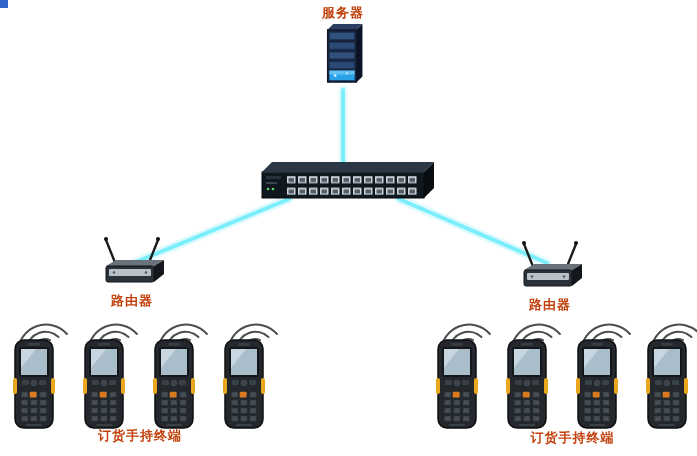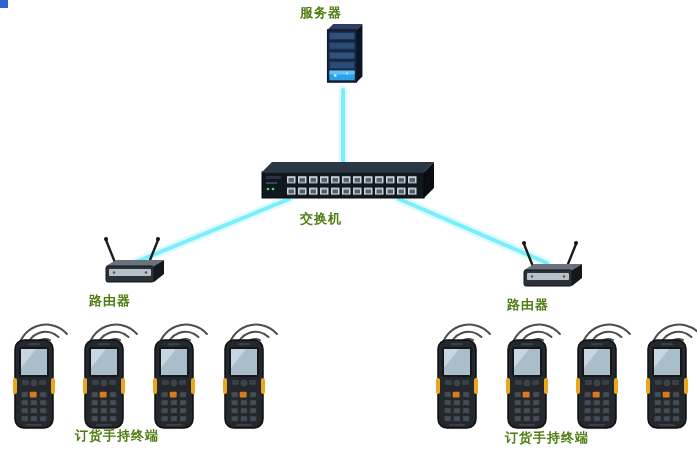--- a/index.html
+++ b/index.html
@@ -7,22 +7,22 @@
     position:relative;
     width:697px;height:456px;
     background:#ffffff;
     overflow:hidden;
     font-family:"DejaVu Sans","Liberation Sans",sans-serif;
   }
   #links{position:absolute;left:0;top:0;z-index:1;}
   .node-icon{position:absolute;z-index:2;}
   .label{
     position:absolute;z-index:3;
-    font-size:13px;color:#4d7c0f;font-weight:600;
-    text-align:left;letter-spacing:1px;
+    font-size:13px;color:#c2410c;font-weight:600;
+    text-align:center;letter-spacing:1px;
     white-space:nowrap;
   }
   .arcs{position:absolute;z-index:2;transform:rotate(-20deg);}
   .corner{
     position:absolute;left:0;top:0;width:8px;height:8px;
     background:#2f64c8;z-index:4;
   }
 </style>
 </head>
 <body>
@@ -119,21 +119,20 @@
   <div class="corner"></div>
 
   <div class="label" style="left:300px;top:4px;width:86px;">服务器</div>
   <svg class="node-icon" style="left:311px;top:20px;" width="64" height="70">
       <use href="#sym-server"></use>
     </svg>
 
   <svg class="node-icon" style="left:256px;top:158px;" width="180" height="48">
       <use href="#sym-switch"></use>
     </svg>
-  <div class="label" style="left:300px;top:210px;width:86px;">交换机</div>
 
   <svg class="node-icon" style="left:94px;top:234px;" width="76" height="62">
       <use href="#sym-router"></use>
     </svg>
   <div class="label" style="left:89px;top:292px;width:86px;">路由器</div>
 
   <svg class="node-icon" style="left:512px;top:238px;" width="76" height="62">
       <use href="#sym-router"></use>
     </svg>
   <div class="label" style="left:507px;top:296px;width:86px;">路由器</div>

